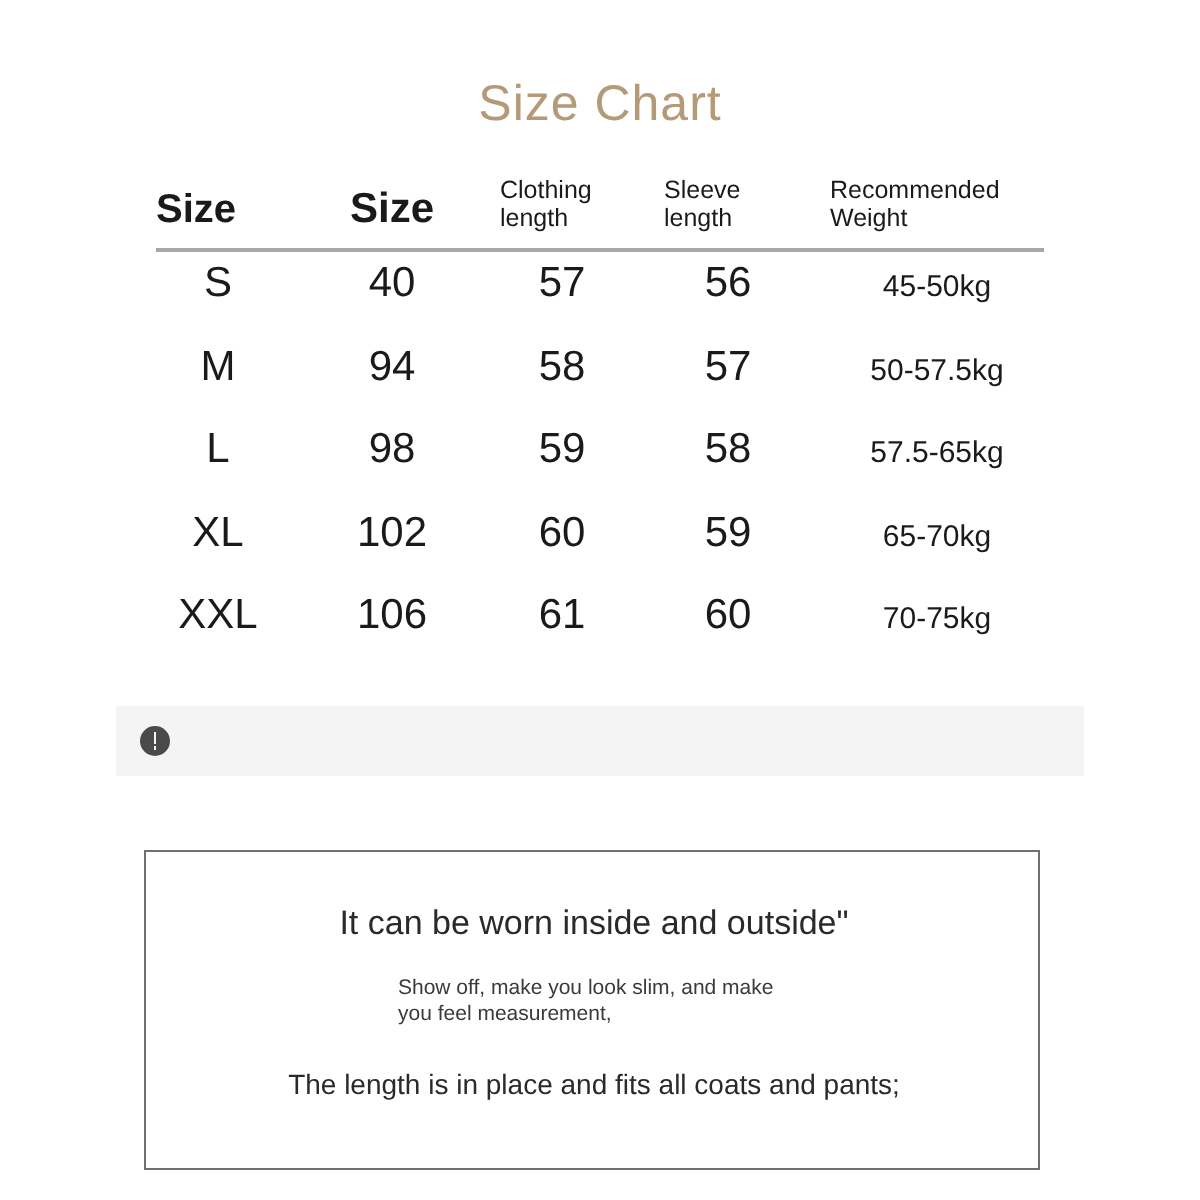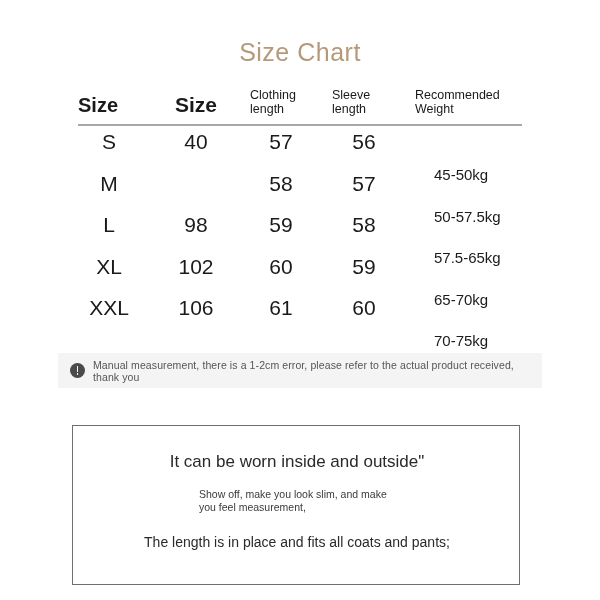--- a/index.html
+++ b/index.html
@@ -139,26 +139,25 @@
     font-size: 21px;
   }
   .c-sleeve {
     left: 255px;
     top: 6px;
     width: 62px;
     text-align: center;
     font-size: 21px;
   }
   .c-weight {
-    left: 356px;
+    left: 337px;
     top: 11px;
     width: 107px;
-    text-align: left;
+    text-align: center;
     font-size: 15px;
-    margin-top: 31px;
   }
 
   
   .notice {
     position: absolute;
     left: 58px;
     top: 353px;
     width: 484px;
     height: 35px;
     background: #f4f4f4;
@@ -270,20 +269,21 @@
       <div class="row">
         <div class="cell c-size">S</div>
         <div class="cell c-bust">40</div>
         <div class="cell c-clothing">57</div>
         <div class="cell c-sleeve">56</div>
         <div class="cell c-weight">45-50kg</div>
       </div>
 
       <div class="row">
         <div class="cell c-size">M</div>
+        <div class="cell c-bust">94</div>
         <div class="cell c-clothing">58</div>
         <div class="cell c-sleeve">57</div>
         <div class="cell c-weight">50-57.5kg</div>
       </div>
 
       <div class="row">
         <div class="cell c-size">L</div>
         <div class="cell c-bust">98</div>
         <div class="cell c-clothing">59</div>
         <div class="cell c-sleeve">58</div>
@@ -304,21 +304,20 @@
         <div class="cell c-clothing">61</div>
         <div class="cell c-sleeve">60</div>
         <div class="cell c-weight">70-75kg</div>
       </div>
 
     </div>
   </div>
 
   <div class="notice">
     <div class="notice-icon"></div>
-    <div class="notice-text">Manual measurement, there is a 1-2cm error, please refer to the actual product received, thank you</div>
   </div>
 
   <div class="descbox">
     <div class="desc-head">It can be worn inside and outside"</div>
     <div class="desc-sub">
       <div>Show off, make you look slim, and make</div>
       <div>you feel measurement,</div>
     </div>
     <div class="desc-foot">The length is in place and fits all coats and pants;</div>
   </div>

